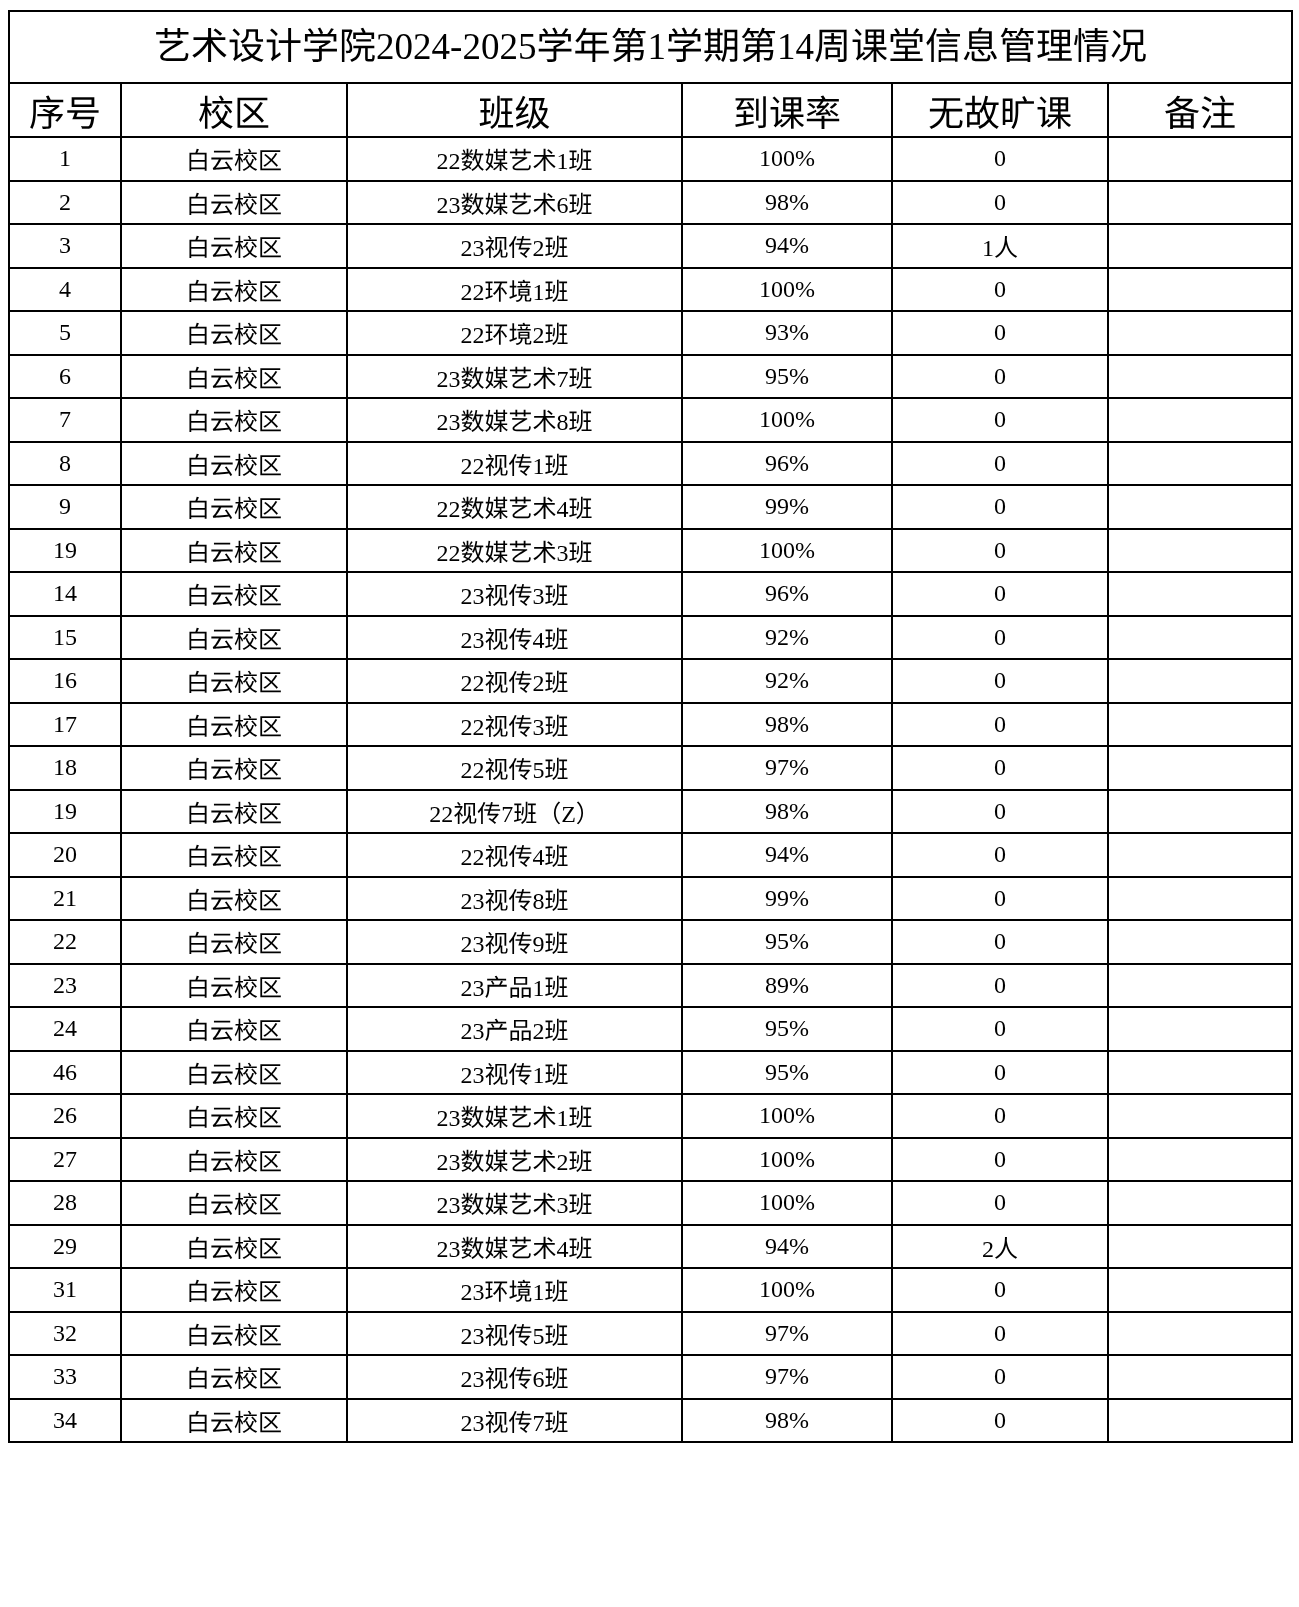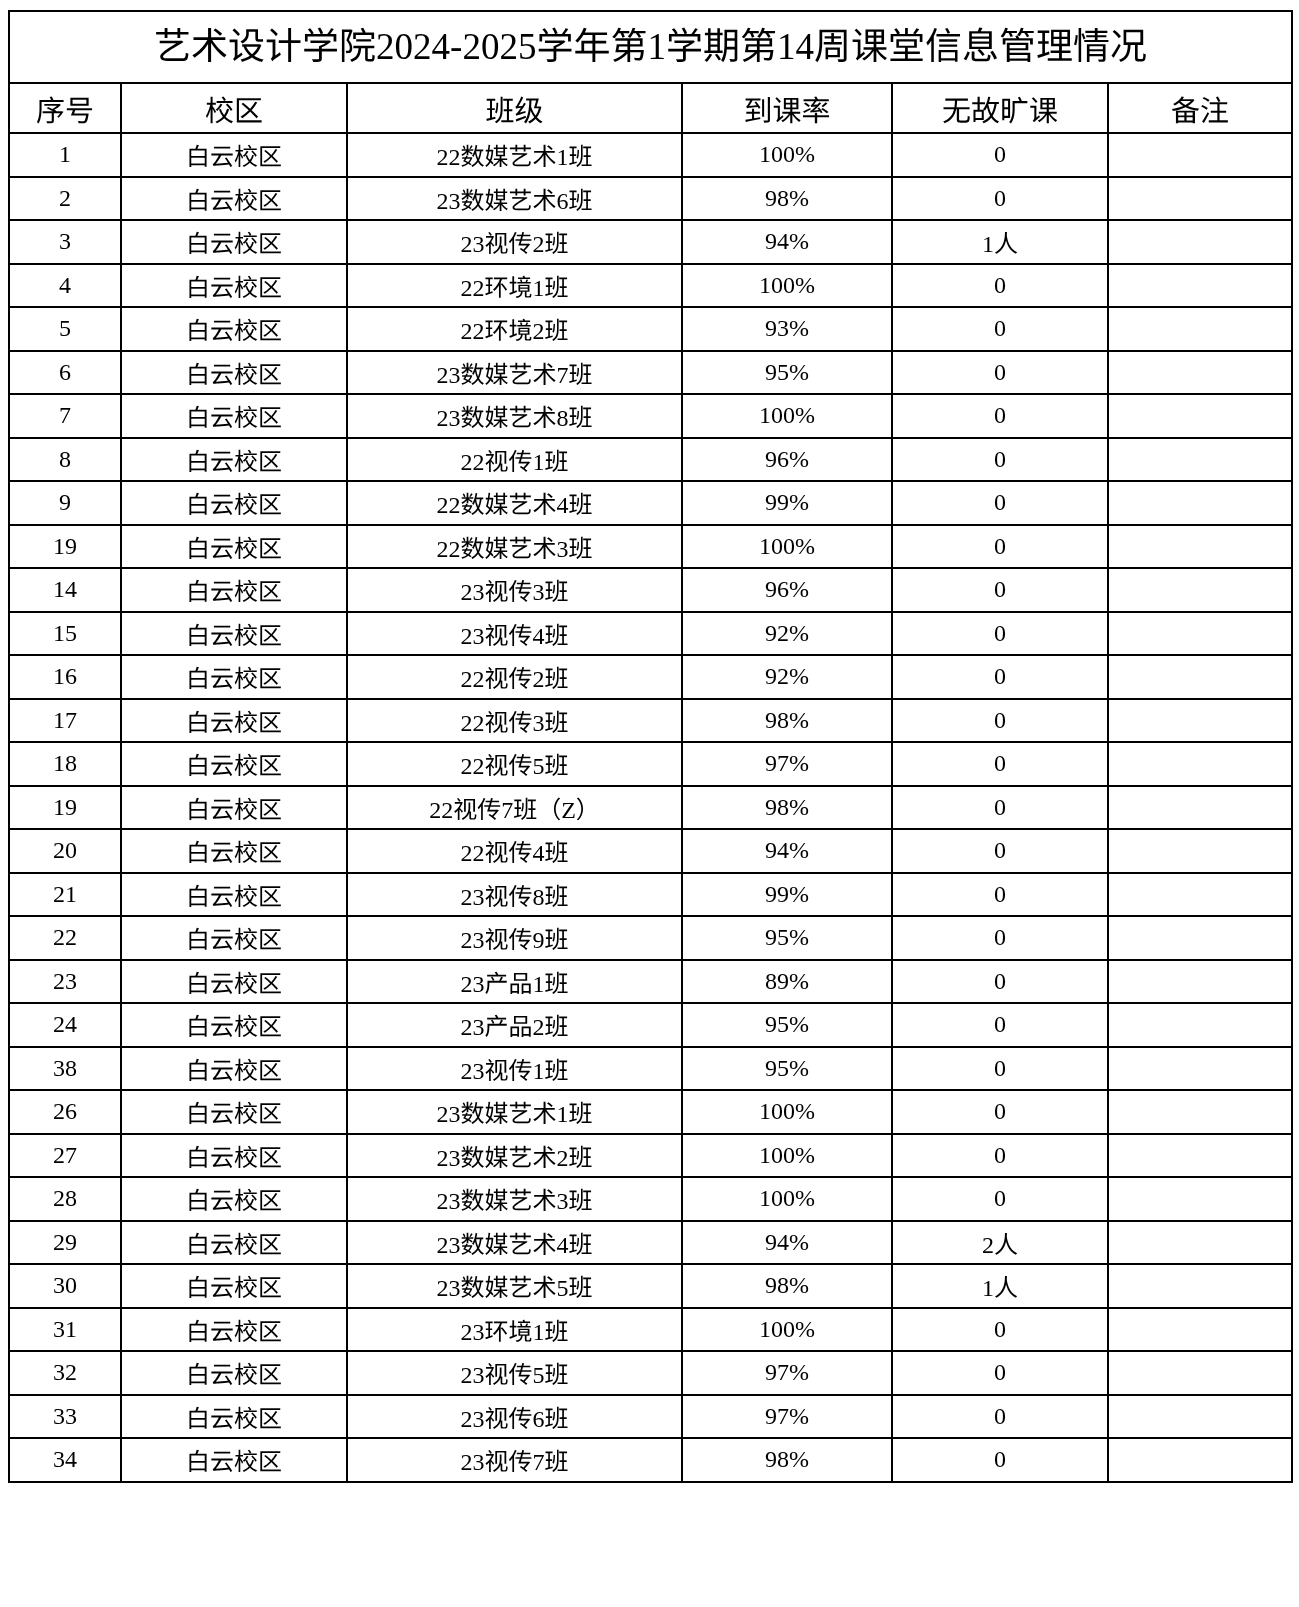--- a/index.html
+++ b/index.html
@@ -35,21 +35,21 @@
   .title-cell {
     height: 70px;
     font-size: 37px;
     font-weight: bold;
     letter-spacing: 0px;
     border: 2px solid #000000;
     line-height: 1.1;
   }
   .head-cell {
     height: 48px;
-    font-size: 29px;
+    font-size: 36px;
     font-weight: bold;
     font-family: Liberation Serif, serif;
   }
   .body-cell {
     height: 41.5px;
     font-size: 24px;
   }
   .col-idx { width: 112px; }
   .col-campus { width: 226px; }
   .col-class { width: 335px; }
@@ -246,21 +246,21 @@
         </tr>
         <tr>
           <td class="body-cell">24</td>
           <td class="body-cell">白云校区</td>
           <td class="body-cell">23产品2班</td>
           <td class="body-cell">95%</td>
           <td class="body-cell">0</td>
           <td class="body-cell"></td>
         </tr>
         <tr>
-          <td class="body-cell">38</td>
+          <td class="body-cell">46</td>
           <td class="body-cell">白云校区</td>
           <td class="body-cell">23视传1班</td>
           <td class="body-cell">95%</td>
           <td class="body-cell">0</td>
           <td class="body-cell"></td>
         </tr>
         <tr>
           <td class="body-cell">26</td>
           <td class="body-cell">白云校区</td>
           <td class="body-cell">23数媒艺术1班</td>
@@ -283,28 +283,20 @@
           <td class="body-cell">100%</td>
           <td class="body-cell">0</td>
           <td class="body-cell"></td>
         </tr>
         <tr>
           <td class="body-cell">29</td>
           <td class="body-cell">白云校区</td>
           <td class="body-cell">23数媒艺术4班</td>
           <td class="body-cell">94%</td>
           <td class="body-cell">2人</td>
-          <td class="body-cell"></td>
-        </tr>
-        <tr>
-          <td class="body-cell">30</td>
-          <td class="body-cell">白云校区</td>
-          <td class="body-cell">23数媒艺术5班</td>
-          <td class="body-cell">98%</td>
-          <td class="body-cell">1人</td>
           <td class="body-cell"></td>
         </tr>
         <tr>
           <td class="body-cell">31</td>
           <td class="body-cell">白云校区</td>
           <td class="body-cell">23环境1班</td>
           <td class="body-cell">100%</td>
           <td class="body-cell">0</td>
           <td class="body-cell"></td>
         </tr>

